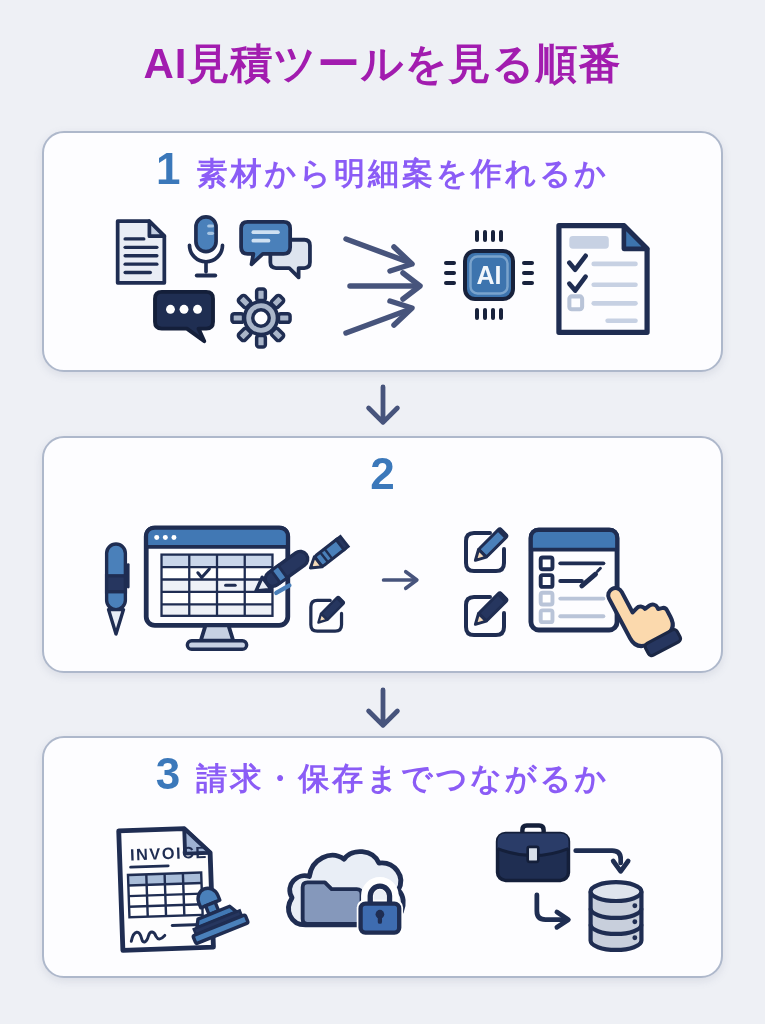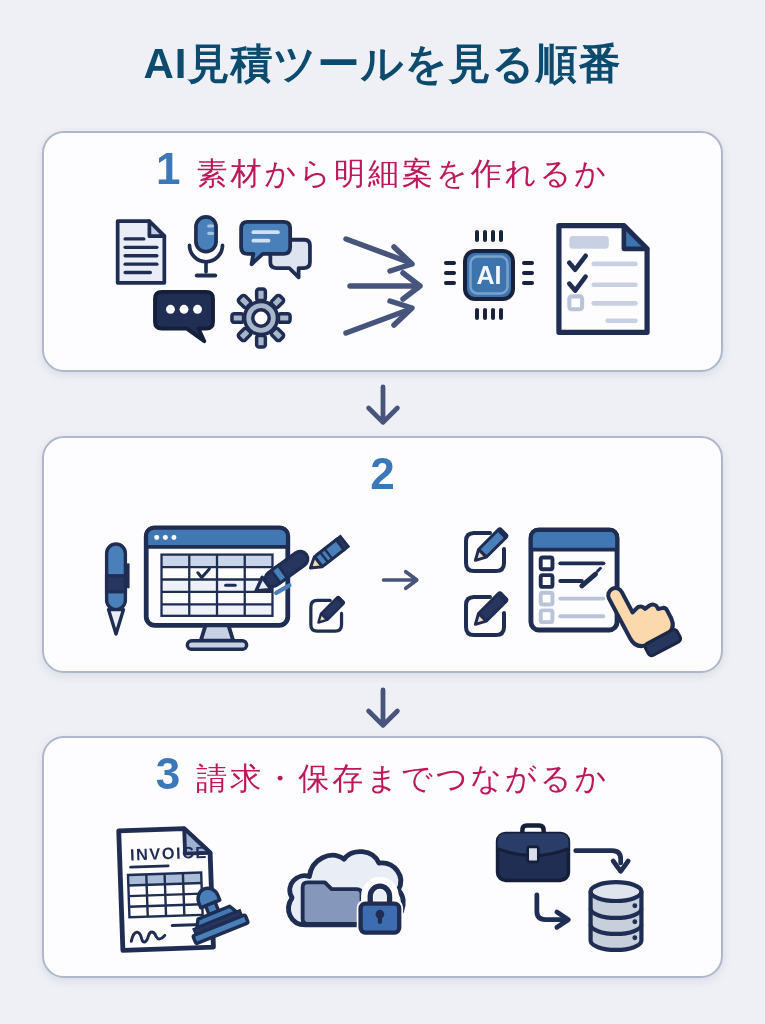--- a/index.html
+++ b/index.html
@@ -1,29 +1,29 @@
 <!DOCTYPE html>
 <html><head>
 <meta charset="utf-8">
 <style>
   html,body{margin:0;padding:0;background:#eef0f5;}
   .page{position:relative;width:765px;height:1024px;background:#eef0f5;
         font-family:"Liberation Sans","DejaVu Sans",sans-serif;overflow:hidden;}
   .title{position:absolute;top:36px;left:0;width:100%;text-align:center;
-         font-size:42px;font-weight:800;color:#0c4a6e;letter-spacing:1px;}
+         font-size:42px;font-weight:800;color:#a21caf;letter-spacing:1px;}
   .card{position:absolute;left:42px;width:677px;background:#fdfdff;
         border:2px solid #aeb8cb;border-radius:22px;
         box-shadow:0 3px 8px rgba(110,120,150,.16);}
   .card1{top:131px;height:237px;}
   .card2{top:436px;height:233px;}
   .card3{top:736px;height:238px;}
   .heading{position:absolute;top:14px;left:0;width:100%;display:flex;
            justify-content:center;align-items:baseline;gap:16px;}
   .num{font-size:44px;font-weight:800;color:#3b78ba;line-height:1;}
-  .htext{font-size:31px;font-weight:400;color:#be185d;letter-spacing:3px;white-space:nowrap;}
+  .htext{font-size:31px;font-weight:700;color:#8b5cf6;letter-spacing:3px;white-space:nowrap;}
   .icon{position:absolute;}
   .connector{position:absolute;left:361px;}
   .tilt{transform:rotate(-2deg);}
   svg{display:block;overflow:visible;}
 </style>
 </head>
 <body>
 
 <div class="page">
 

